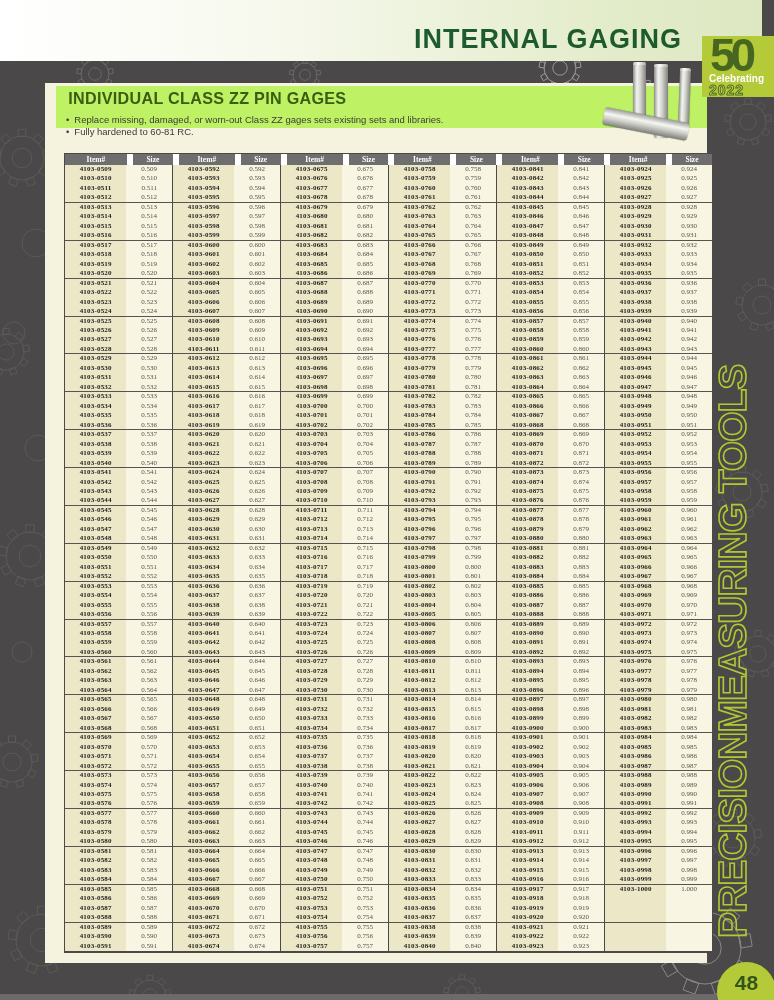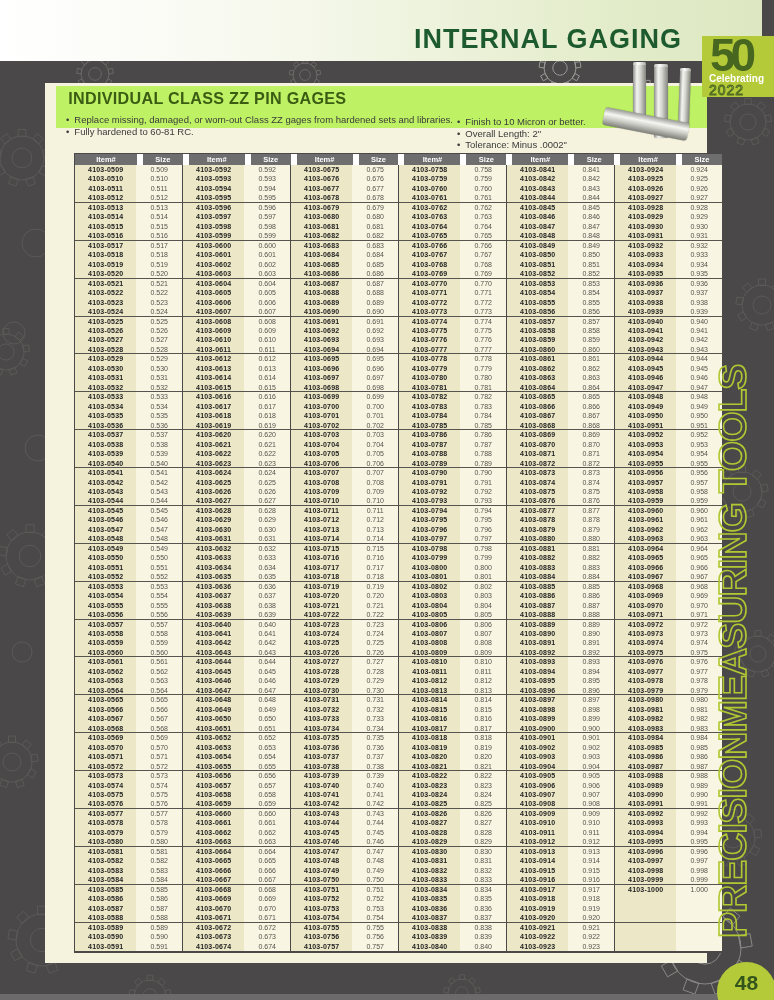--- a/index.html
+++ b/index.html
@@ -9,21 +9,21 @@
   .gears{position:absolute;inset:0;z-index:0;stroke:#5c5a58;}
   .gears *{fill:none;}
   
   .banner{position:absolute;left:0;top:0;width:762px;height:61px;z-index:2;
           background:linear-gradient(90deg,#ffffff 0%,#f7f9ee 35%,#e3ecca 80%,#dde8c2 100%);}
   .banner-title{position:absolute;right:80px;bottom:6px;font-size:27px;font-weight:bold;
                 letter-spacing:1px;color:#1d5b2e;}
   .logo{position:absolute;right:0;top:0;width:72px;height:61px;background:#b4ca39;z-index:3;overflow:hidden;margin-top:36px;}
   .logo-50{position:absolute;left:8px;top:-8px;font-size:46px;font-weight:bold;color:#47661f;letter-spacing:-5px;}
   .logo-celebrating{position:absolute;left:7px;bottom:13px;font-size:10px;font-weight:bold;color:#ffffff;}
-  .logo-year{position:absolute;left:7px;bottom:-1px;font-size:14px;font-weight:normal;color:#c8da5c;
+  .logo-year{position:absolute;left:7px;bottom:-1px;font-size:14px;font-weight:bold;color:#c8da5c;
              -webkit-text-stroke:1px #4e6b21;letter-spacing:1px;}
   .lime-edge{position:absolute;right:0;top:61px;width:3px;height:17px;background:#b4ca39;z-index:2;}
   
   .page{position:absolute;left:45px;top:83px;width:662px;height:880px;background:#f5f2de;z-index:1;}
   .section-bar{position:absolute;left:11px;top:3px;width:651px;height:42px;background:#bef264;}
   .section-bar span{display:inline-block;transform:scaleX(0.95);transform-origin:left center;
                     font-size:17px;font-weight:bold;color:#3b5c13;line-height:25px;padding-left:13px;
                     letter-spacing:0.3px;}
   .features{position:absolute;margin:0;padding:0;list-style:none;font-size:9.5px;color:#3a3a3a;}
   .features li{line-height:11.5px;}
@@ -37,21 +37,21 @@
        box-shadow:0 0 1px rgba(0,0,0,.45);}
   .pin::before{content:"";position:absolute;left:0;top:0;right:0;height:3px;border-radius:2px 2px 0 0;
        background:linear-gradient(90deg,#b7b7b3,#ffffff 40%,#a8a8a2);}
   .pin-1{left:33px;top:9px;width:13px;height:66px;}
   .pin-2{left:54px;top:11px;width:14px;height:74px;}
   .pin-3{left:79px;top:15px;width:11px;height:60px;transform:rotate(2deg);}
   .pin-4{left:3px;top:62px;width:86px;height:18px;transform:rotate(11deg);border-radius:3px;
        background:linear-gradient(180deg,#9a9a96 0%,#f6f6f2 35%,#cfcfc9 60%,#7e7e78 100%);}
   .pin-4::before{display:none;}
   
-  .gtable{position:absolute;left:29px;top:70px;width:649px;}
+  .gtable{position:absolute;left:19px;top:70px;width:649px;font-family:Liberation Serif, serif;}
   .thead{display:grid;grid-template-columns:repeat(6,62fr 46fr);height:12px;background:#6f6e6e;
          border:1px solid #4b4947;border-bottom:none;box-sizing:border-box;}
   .th{color:#ffffff;font-weight:bold;font-size:7.5px;text-align:center;line-height:11px;
       border-left:6px solid #ffffff;}
   .th:first-child{border-left:none;}
   .tbody{display:flex;height:788px;border:1px solid #4b4947;border-top:none;box-sizing:border-box;
          border-bottom-width:2px;}
   .tcol{flex:1;display:grid;grid-template-columns:57.4% 42.6%;grid-template-rows:repeat(83,1fr);
         border-left:1px solid #4b4947;}
   .tcol:first-child{border-left:none;}
@@ -122,27 +122,22 @@
   <div class="logo-celebrating">Celebrating</div>
   <div class="logo-year">2022</div>
 </div>
 <div class="lime-edge"></div>
 
 <div class="page">
   <div class="section-bar">
     <span>INDIVIDUAL CLASS ZZ PIN GAGES</span>
   </div>
   <ul class="features features-left">
-      <li>Replace missing, damaged, or worn-out Class ZZ gages from hardened sets and libraries.</li>
+      <li>Replace missing, damaged, or worn-out Class ZZ gages sets existing sets and libraries.</li>
       <li>Fully hardened to 60-81 RC.</li>
-    </ul>
-  <ul class="features features-right">
-      <li>Finish to 10 Micron or better.</li>
-      <li>Overall Length: 2"</li>
-      <li>Tolerance: Minus .0002"</li>
     </ul>
 
   <div class="gtable">
     <div class="thead">
         <div class="th">Item#</div>
         <div class="th">Size</div>
         <div class="th">Item#</div>
         <div class="th">Size</div>
         <div class="th">Item#</div>
         <div class="th">Size</div>

